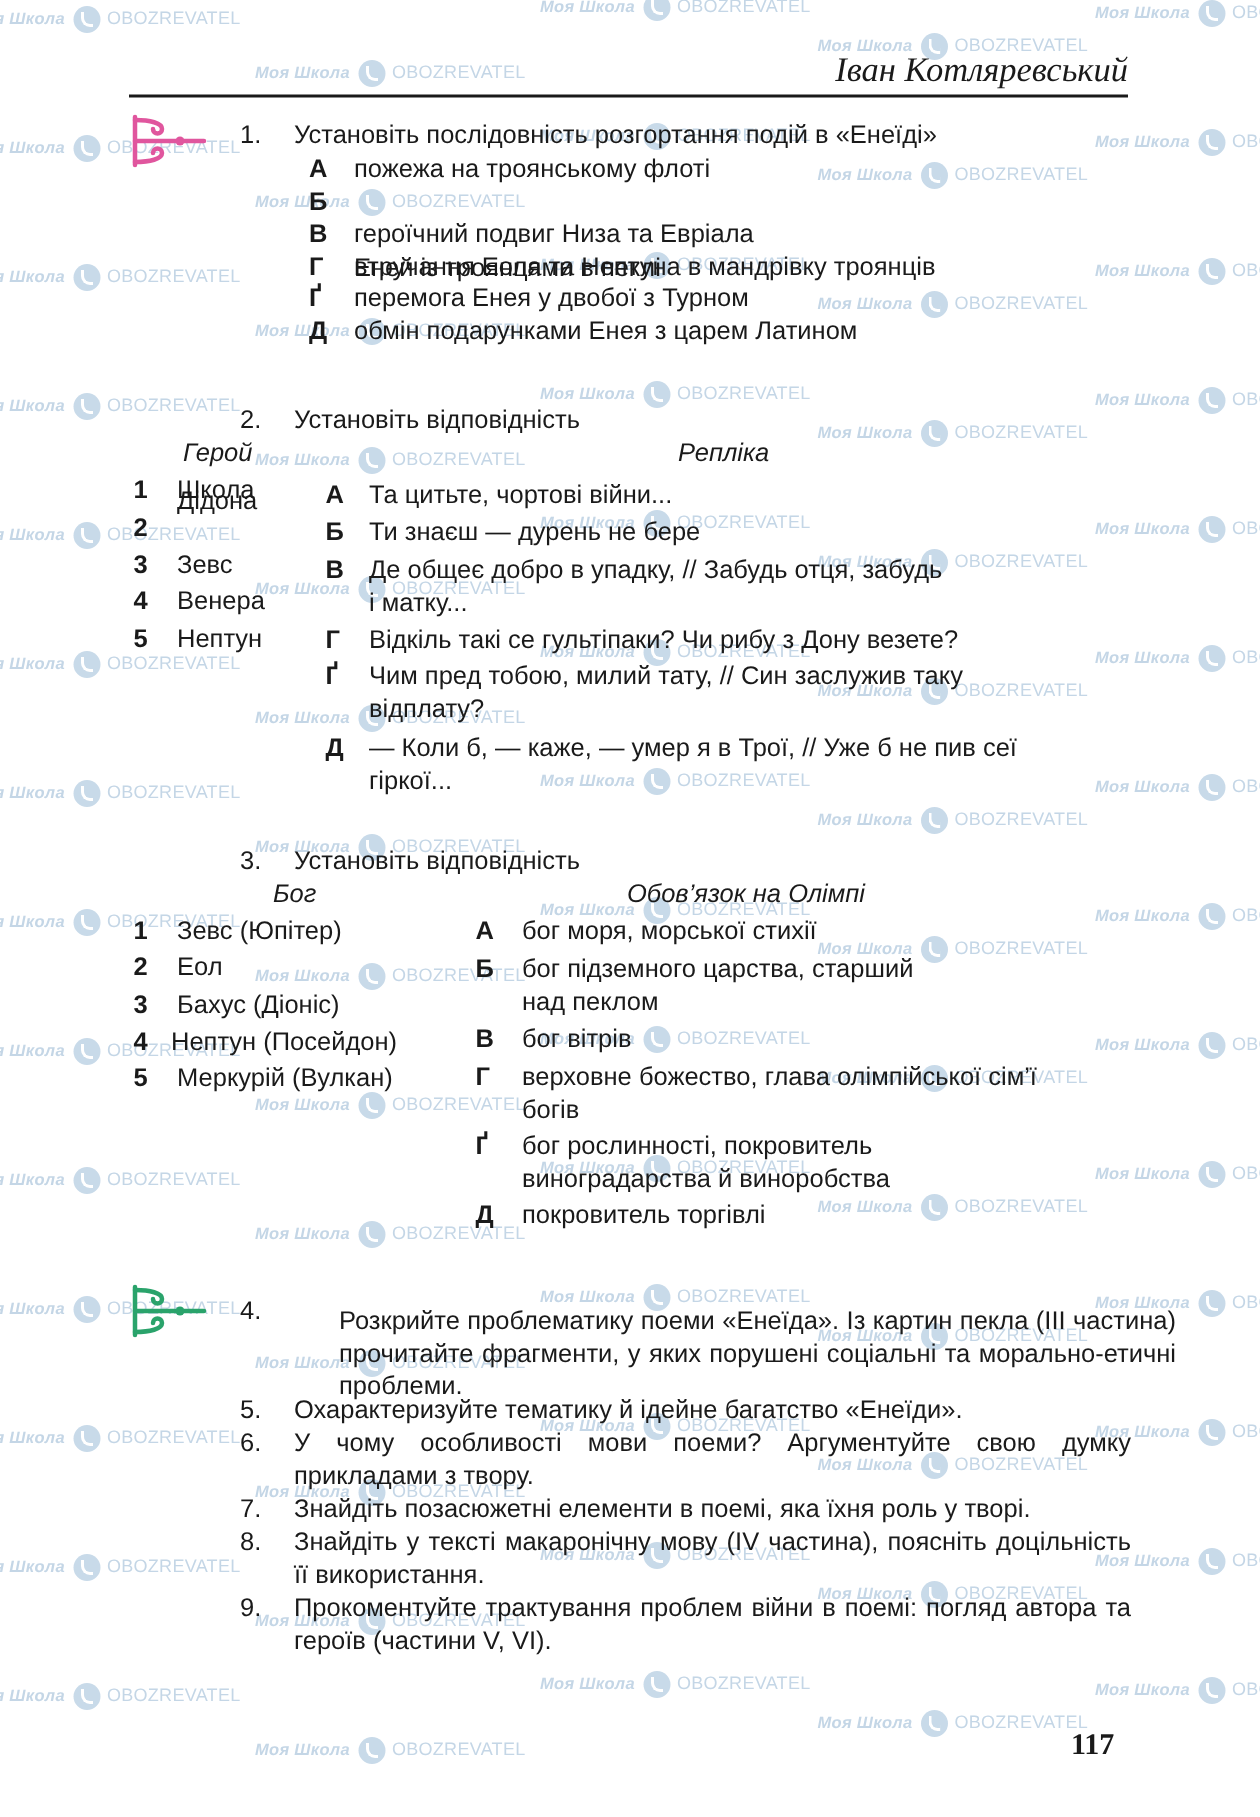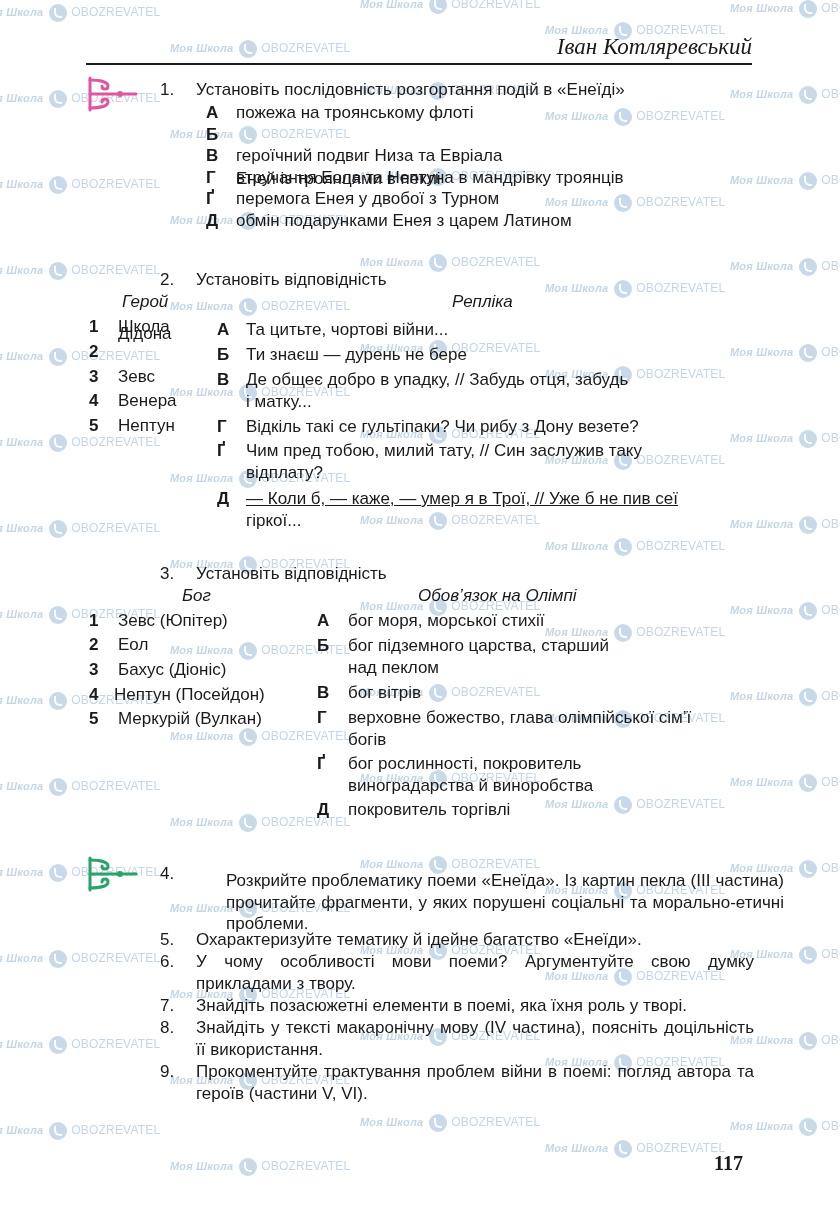--- a/index.html
+++ b/index.html
@@ -177,21 +177,21 @@
   <div class="text" style="left:246px; top:391px;">і матку...</div>
 
   <div class="letter" style="left:217px; top:417px;">Г</div>
   <div class="text" style="left:246px; top:416px;">Відкіль такі се гультіпаки? Чи рибу з Дону везете?</div>
 
   <div class="letter" style="left:217px; top:441px;">Ґ</div>
   <div class="text" style="left:246px; top:440px;">Чим пред тобою, милий тату, // Син заслужив таку</div>
   <div class="text" style="left:246px; top:462px;">відплату?</div>
 
   <div class="letter" style="left:217px; top:489px;">Д</div>
-  <div class="text" style="left:246px; top:488px;text-decoration:underline;">— Коли б, — каже, — умер я в Трої, // Уже б не пив сеї</div>
+  <div class="text" style="left:246px; top:488px;">— Коли б, — каже, — умер я в Трої, // Уже б не пив сеї</div>
   <div class="text" style="left:246px; top:510px;">гіркої...</div>
 </div>
 
 <div class="num" style="left:160px; top:564px;">3.</div>
 <div class="text" style="left:196px; top:563px;">Установіть відповідність</div>
 <div class="text italic" style="left:182px; top:585px;">Бог</div>
 <div class="text italic" style="left:418px; top:585px;">Обов’язок на Олімпі</div>
 
 <div>
   <div class="letter" style="left:89px; top:611px;">1</div>

